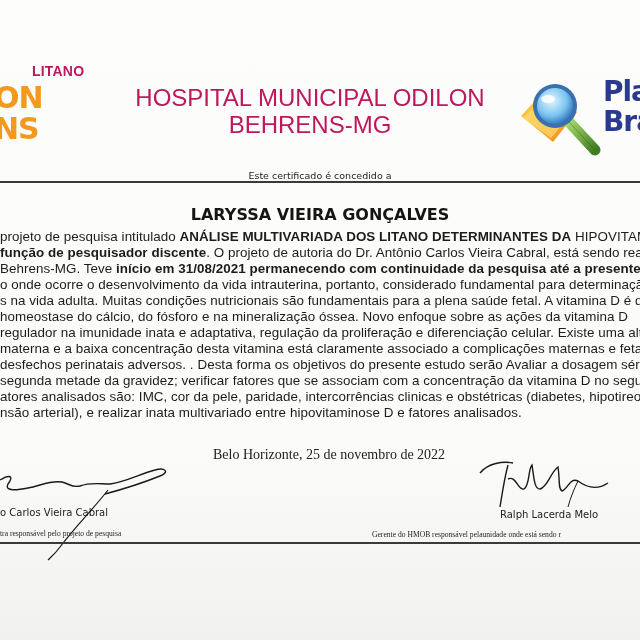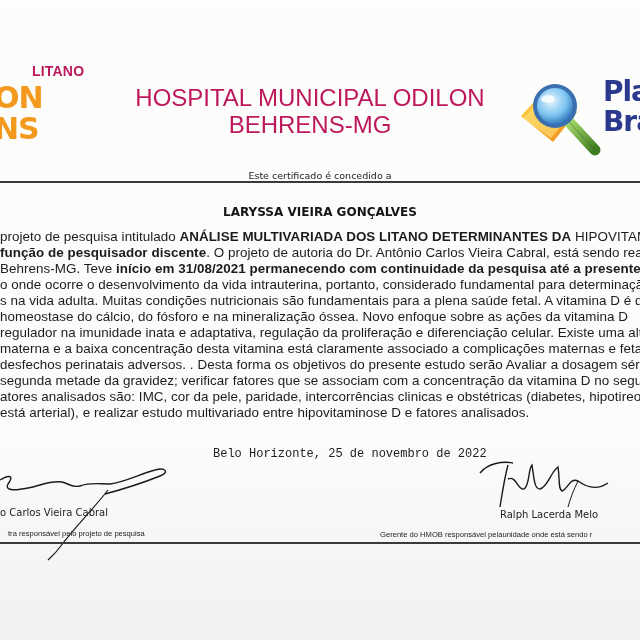--- a/index.html
+++ b/index.html
@@ -47,44 +47,43 @@
     .rule { position: absolute; left: 0; width: 640px; background: #3a3a3a; }
     .rule.top { top: 181px; height: 2px; }
     .rule.bottom { top: 542px; height: 2px; }
 
     .intro {
       position: absolute; left: 0; width: 640px; top: 170px; text-align: center;
       font-family: "DejaVu Sans", sans-serif; font-size: 9.5px; color: #222;
     }
     .recipient {
       position: absolute; left: 0; width: 640px; top: 205px; text-align: center;
-      font-family: "DejaVu Sans", sans-serif; font-weight: 700; font-size: 12px; color: #151515;
+      font-family: "DejaVu Sans", sans-serif; font-weight: 700; font-size: 16px; color: #151515;
     }
 
     
     .body-lines { position: absolute; left: 0; top: 229px; width: 640px; }
     .line {
       position: absolute; left: 0; white-space: nowrap;
       font-family: "Liberation Sans", sans-serif; font-size: 13.4px; color: #1c1c1c;
       letter-spacing: 0.05px;
     }
     .line b { font-weight: 700; }
 
     .date {
       position: absolute; left: 213px; top: 447px;
-      font-family: Liberation Mono, monospace; font-size: 12px; color: #222;
+      font-family: Liberation Serif, serif; font-size: 14px; color: #222;
     }
 
     .sig-name {
       position: absolute; font-family: "DejaVu Sans", sans-serif; font-size: 10px; color: #222;
     }
     .sig-role {
-      position: absolute; font-family: Liberation Sans, sans-serif; font-size: 7.6px; color: #222;
+      position: absolute; font-family: Liberation Serif, serif; font-size: 7.6px; color: #222;
       white-space: nowrap;
-      padding-left: 8px;
     }
     .sig-svg { position: absolute; }
   </style>
 </head>
 <body>
 
 <div class="page">
 
   <div class="logo-left">
     <div class="small">LITANO</div>
@@ -136,21 +135,21 @@
     <div class="line" style="top:16px"><b> função de pesquisador discente</b><span>.  O projeto de autoria do Dr. Antônio Carlos Vieira Cabral, está sendo realizad</span></div>
     <div class="line" style="top:32px"><span> Behrens-MG. Teve </span><b>início em 31/08/2021 permanecendo com continuidade da pesquisa até a presente data</b></div>
     <div class="line" style="top:48px"><span>o onde ocorre o desenvolvimento da vida intrauterina, portanto, considerado fundamental para determinação d</span></div>
     <div class="line" style="top:64px"><span>s na vida adulta. Muitas condições nutricionais são fundamentais para a plena saúde fetal. A vitamina D é desde</span></div>
     <div class="line" style="top:80px"><span>  homeostase do cálcio, do fósforo e na mineralização óssea. Novo enfoque sobre as ações da vitamina D</span></div>
     <div class="line" style="top:96px"><span> regulador na imunidade inata e adaptativa, regulação da proliferação e diferenciação celular. Existe uma alta p</span></div>
     <div class="line" style="top:112px"><span>  materna e a baixa concentração desta vitamina está claramente associado a complicações maternas e fetais</span></div>
     <div class="line" style="top:128px"><span>  desfechos perinatais adversos. . Desta forma os objetivos do presente estudo serão Avaliar a dosagem sérica</span></div>
     <div class="line" style="top:144px"><span> segunda metade da gravidez; verificar fatores que se associam com a concentração da vitamina D no segu</span></div>
     <div class="line" style="top:160px"><span>atores analisados são: IMC, cor da pele, paridade, intercorrências clinicas e obstétricas (diabetes, hipotireoid</span></div>
-    <div class="line" style="top:176px"><span>está arterial), e realizar estudo multivariado entre hipovitaminose D e fatores analisados.</span></div>
+    <div class="line" style="top:176px"><span>nsão arterial), e realizar inata multivariado entre hipovitaminose D e fatores analisados.</span></div>
   </div>
 
   <div class="date">Belo Horizonte, 25 de novembro de 2022</div>
 
   <svg class="sig-svg" width="180" height="100" viewBox="0 0 180 100" style="left:0;top:462px;">
     <path d="M0,18 C10,12 14,14 8,22 C4,30 18,28 28,26 C40,24 50,18 62,20 C70,22 72,26 80,24 C90,20 100,22 110,22 C125,20 140,12 155,8 C165,5 170,10 160,14 C140,22 120,28 105,32" fill="none" stroke="#1a1a1a" stroke-width="1.4"></path>
     <path d="M108,28 C95,45 75,65 60,85 C55,92 50,96 48,98" fill="none" stroke="#1a1a1a" stroke-width="1.2"></path>
   </svg>
   <div class="sig-name" style="left:0;top:507px;">o Carlos Vieira Cabral</div>
   <div class="sig-role" style="left:0;top:529px;">tra responsável pelo projeto de pesquisa</div>

